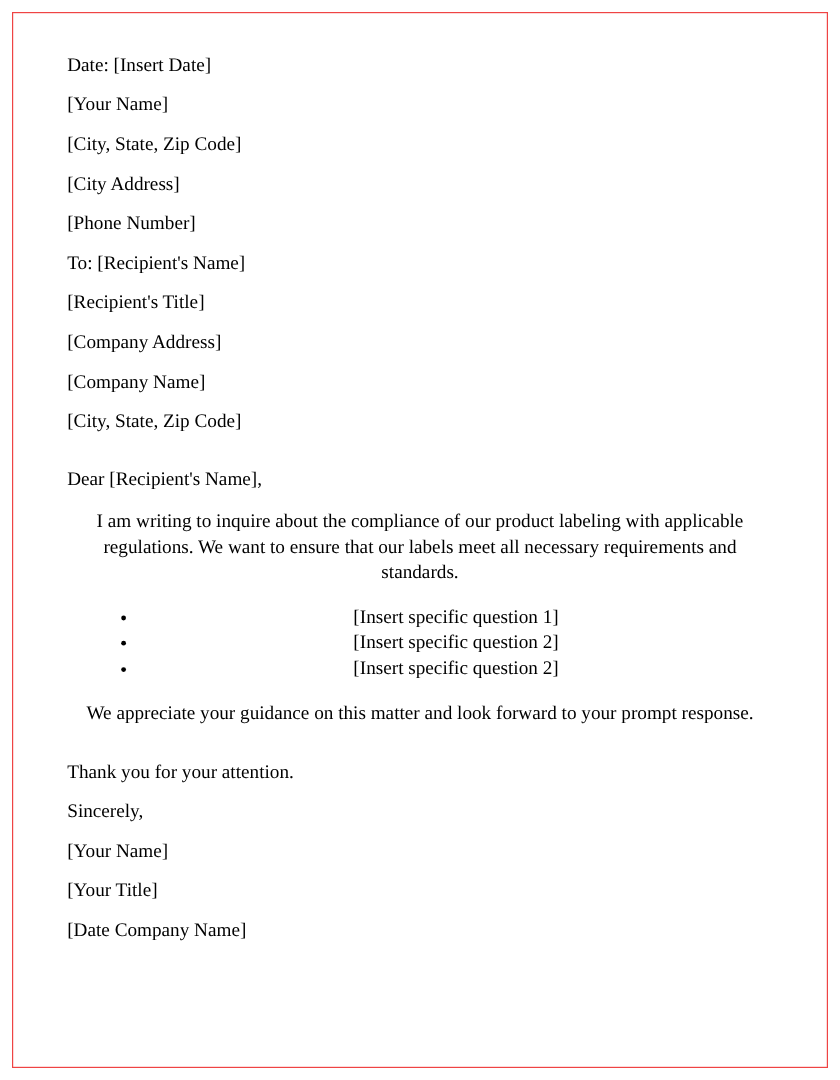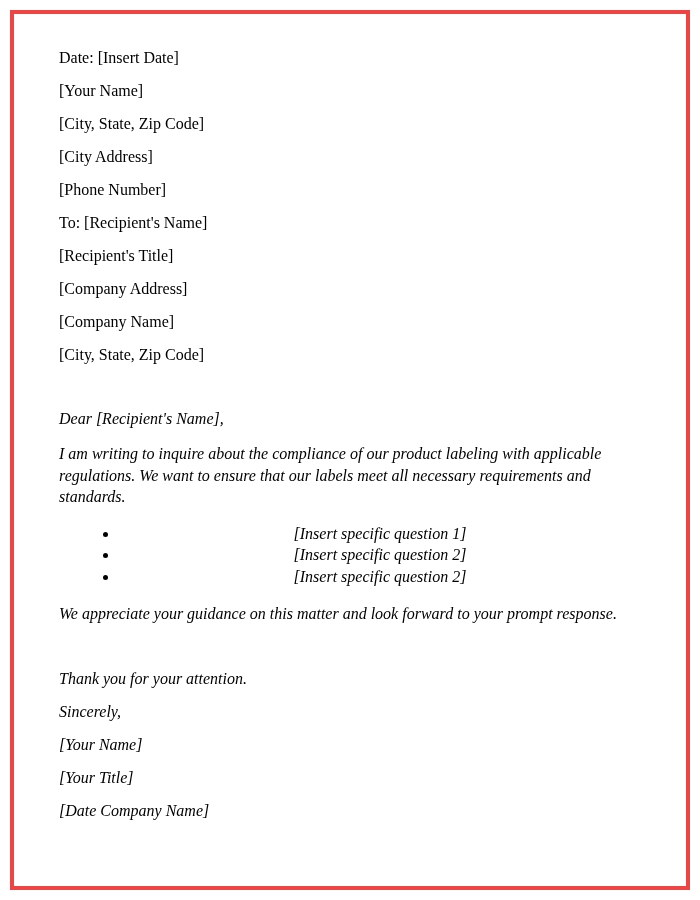--- a/index.html
+++ b/index.html
@@ -10,38 +10,38 @@
     body {
       font-family: "Times New Roman", Times, serif;
       font-size: 16px;
       color: #000;
       background: #fff;
       width: 700px;
       height: 900px;
       padding: 10px;
     }
     .page {
-      border: 4px solid #ef4444;
+      border: 1px solid #ef4444;
       padding: 35px 45px;
       height: 100%;
       overflow: hidden;
     }
     .header-line {
       margin-bottom: 15px;
     }
     .section-gap {
-      margin-top: 46px;
-      font-style: italic;
+      margin-top: 30px;
     }
     .salutation {
       margin-bottom: 15px;
     }
     .para {
       margin-bottom: 15px;
       line-height: 1.35;
+      text-align: center;
     }
     ul.questions {
       margin: 0 0 15px 0;
       padding-left: 60px;
       text-align: center;
     }
     ul.questions li {
       line-height: 1.35;
     }
     .closing-block .line {

